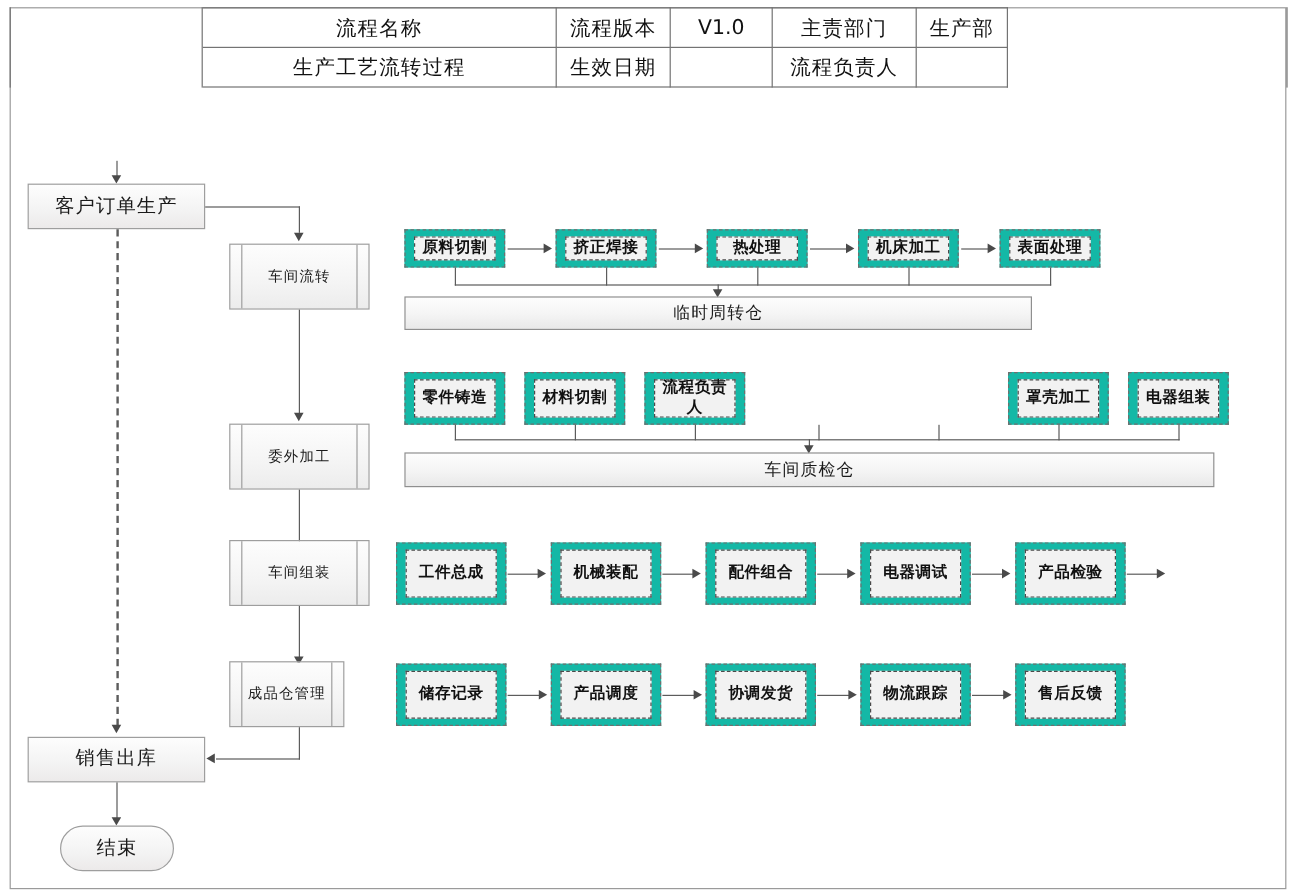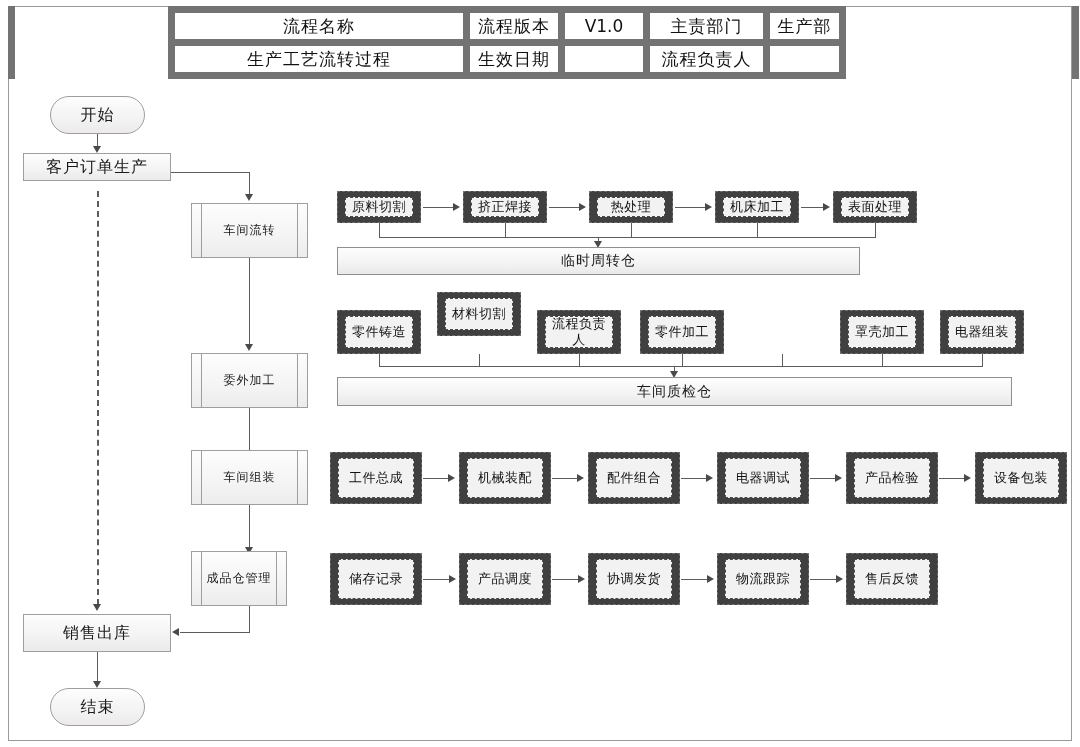--- a/index.html
+++ b/index.html
@@ -33,21 +33,21 @@
     width:1064px; height:66px;
     box-sizing:border-box;
   }
   #hdr table{
     border-collapse:collapse;
     width:100%;
     height:100%;
     table-layout:fixed;
   }
   #hdr td{
-    border:7px solid #737373;
+    border:1px solid #737373;
     text-align:center;
     vertical-align:middle;
     font-size:17px;
     letter-spacing:1px;
     color:#111;
     padding:0;
     height:33px;
     box-sizing:border-box;
   }
   #hdr td.blank{border-bottom-color:transparent;border-top-color:transparent;}
@@ -110,23 +110,23 @@
     border:1px solid #8f8f8f;
     background:linear-gradient(to bottom,#fdfdfd 0%,#f4f4f4 55%,#e9e9e9 100%);
     display:flex;align-items:center;justify-content:center;
     font-size:14px;letter-spacing:1px;color:#1a1a1a;
   }
 
   
   .dbox{
     position:absolute;
     box-sizing:border-box;
-    background:#404040;
+    background:#14b8a6;
     border:1px dashed #6f6f6f;
-    display:flex;align-items:center;justify-content:center;
+    display:flex;align-items:center;justify-content:center;font-weight:bold;
   }
   .dbox .inner{
     position:absolute;
     left:7px;right:7px;top:5px;bottom:5px;
     border:1px dashed #4a4a4a;
     background:#f2f2f2;
     box-sizing:border-box;
     display:flex;align-items:center;justify-content:center;
     text-align:center;
     font-size:13px;
@@ -188,28 +188,25 @@
         <td class="c2">生效日期</td>
         <td class="c3"></td>
         <td class="c4">流程负责人</td>
         <td class="c5"></td>
         <td class="c6 blank"></td>
       </tr>
     </tbody>
       </table>
   </div>
 
-  <div class="node terminator" style="left:50px;top:96px;width:95px;height:38px;">
-    <span>开始</span>
-  </div>
 
   <div class="ln v" style="left:97px;top:134px;height:14px;"></div>
   <div class="arw down" style="left:93px;top:146px;"></div>
 
-  <div class="node" style="left:23px;top:153px;width:148px;height:28px;justify-content:center;">
+  <div class="node" style="left:23px;top:153px;width:148px;height:38px;justify-content:center;">
     <span>客户订单生产</span>
   </div>
 
   <div class="dash v" style="left:97px;top:191px;height:414px;"></div>
   <div class="arw down" style="left:93px;top:604px;"></div>
 
   <div class="ln h" style="left:171px;top:172px;width:79px;"></div>
   <div class="ln v" style="left:249px;top:172px;height:22px;"></div>
   <div class="arw down" style="left:245px;top:194px;"></div>
 
@@ -298,28 +295,25 @@
   <div class="ln v" style="left:598px;top:237px;height:8px;"></div>
   <div class="arw down" style="left:594px;top:241px;"></div>
 
   <div class="storebar" style="left:337px;top:247px;width:523px;height:28px;">
     <span>临时周转仓</span>
   </div>
 
   <div class="dbox" style="left:337px;top:310px;width:84px;height:44px;">
     <div class="inner">零件铸造</div>
   </div>
-  <div class="dbox" style="left:437px;top:292px;width:84px;height:44px;">
+  <div class="dbox" style="left:437px;top:310px;width:84px;height:44px;">
     <div class="inner">材料切割</div>
   </div>
   <div class="dbox" style="left:537px;top:310px;width:84px;height:44px;">
     <div class="inner">流程负责人</div>
-  </div>
-  <div class="dbox" style="left:640px;top:310px;width:84px;height:44px;">
-    <div class="inner">零件加工</div>
   </div>
   <div class="dbox" style="left:840px;top:310px;width:84px;height:44px;">
     <div class="inner">罩壳加工</div>
   </div>
   <div class="dbox" style="left:940px;top:310px;width:84px;height:44px;">
     <div class="inner">电器组装</div>
   </div>
 
   <div class="ln v" style="left:379px;top:354px;height:13px;"></div>
   <div class="ln v" style="left:479px;top:354px;height:13px;"></div>
@@ -359,23 +353,20 @@
   </div>
   <div class="ln h" style="left:810px;top:478px;width:27px;"></div>
   <div class="arw right" style="left:835px;top:474px;"></div>
 
   <div class="dbox" style="left:846px;top:452px;width:92px;height:52px;">
     <div class="inner">产品检验</div>
   </div>
   <div class="ln h" style="left:939px;top:478px;width:27px;"></div>
   <div class="arw right" style="left:964px;top:474px;"></div>
 
-  <div class="dbox" style="left:975px;top:452px;width:92px;height:52px;">
-    <div class="inner">设备包装</div>
-  </div>
 
   <div class="dbox" style="left:330px;top:553px;width:92px;height:52px;">
     <div class="inner">储存记录</div>
   </div>
   <div class="ln h" style="left:423px;top:579px;width:28px;"></div>
   <div class="arw right" style="left:449px;top:575px;"></div>
 
   <div class="dbox" style="left:459px;top:553px;width:92px;height:52px;">
     <div class="inner">产品调度</div>
   </div>

